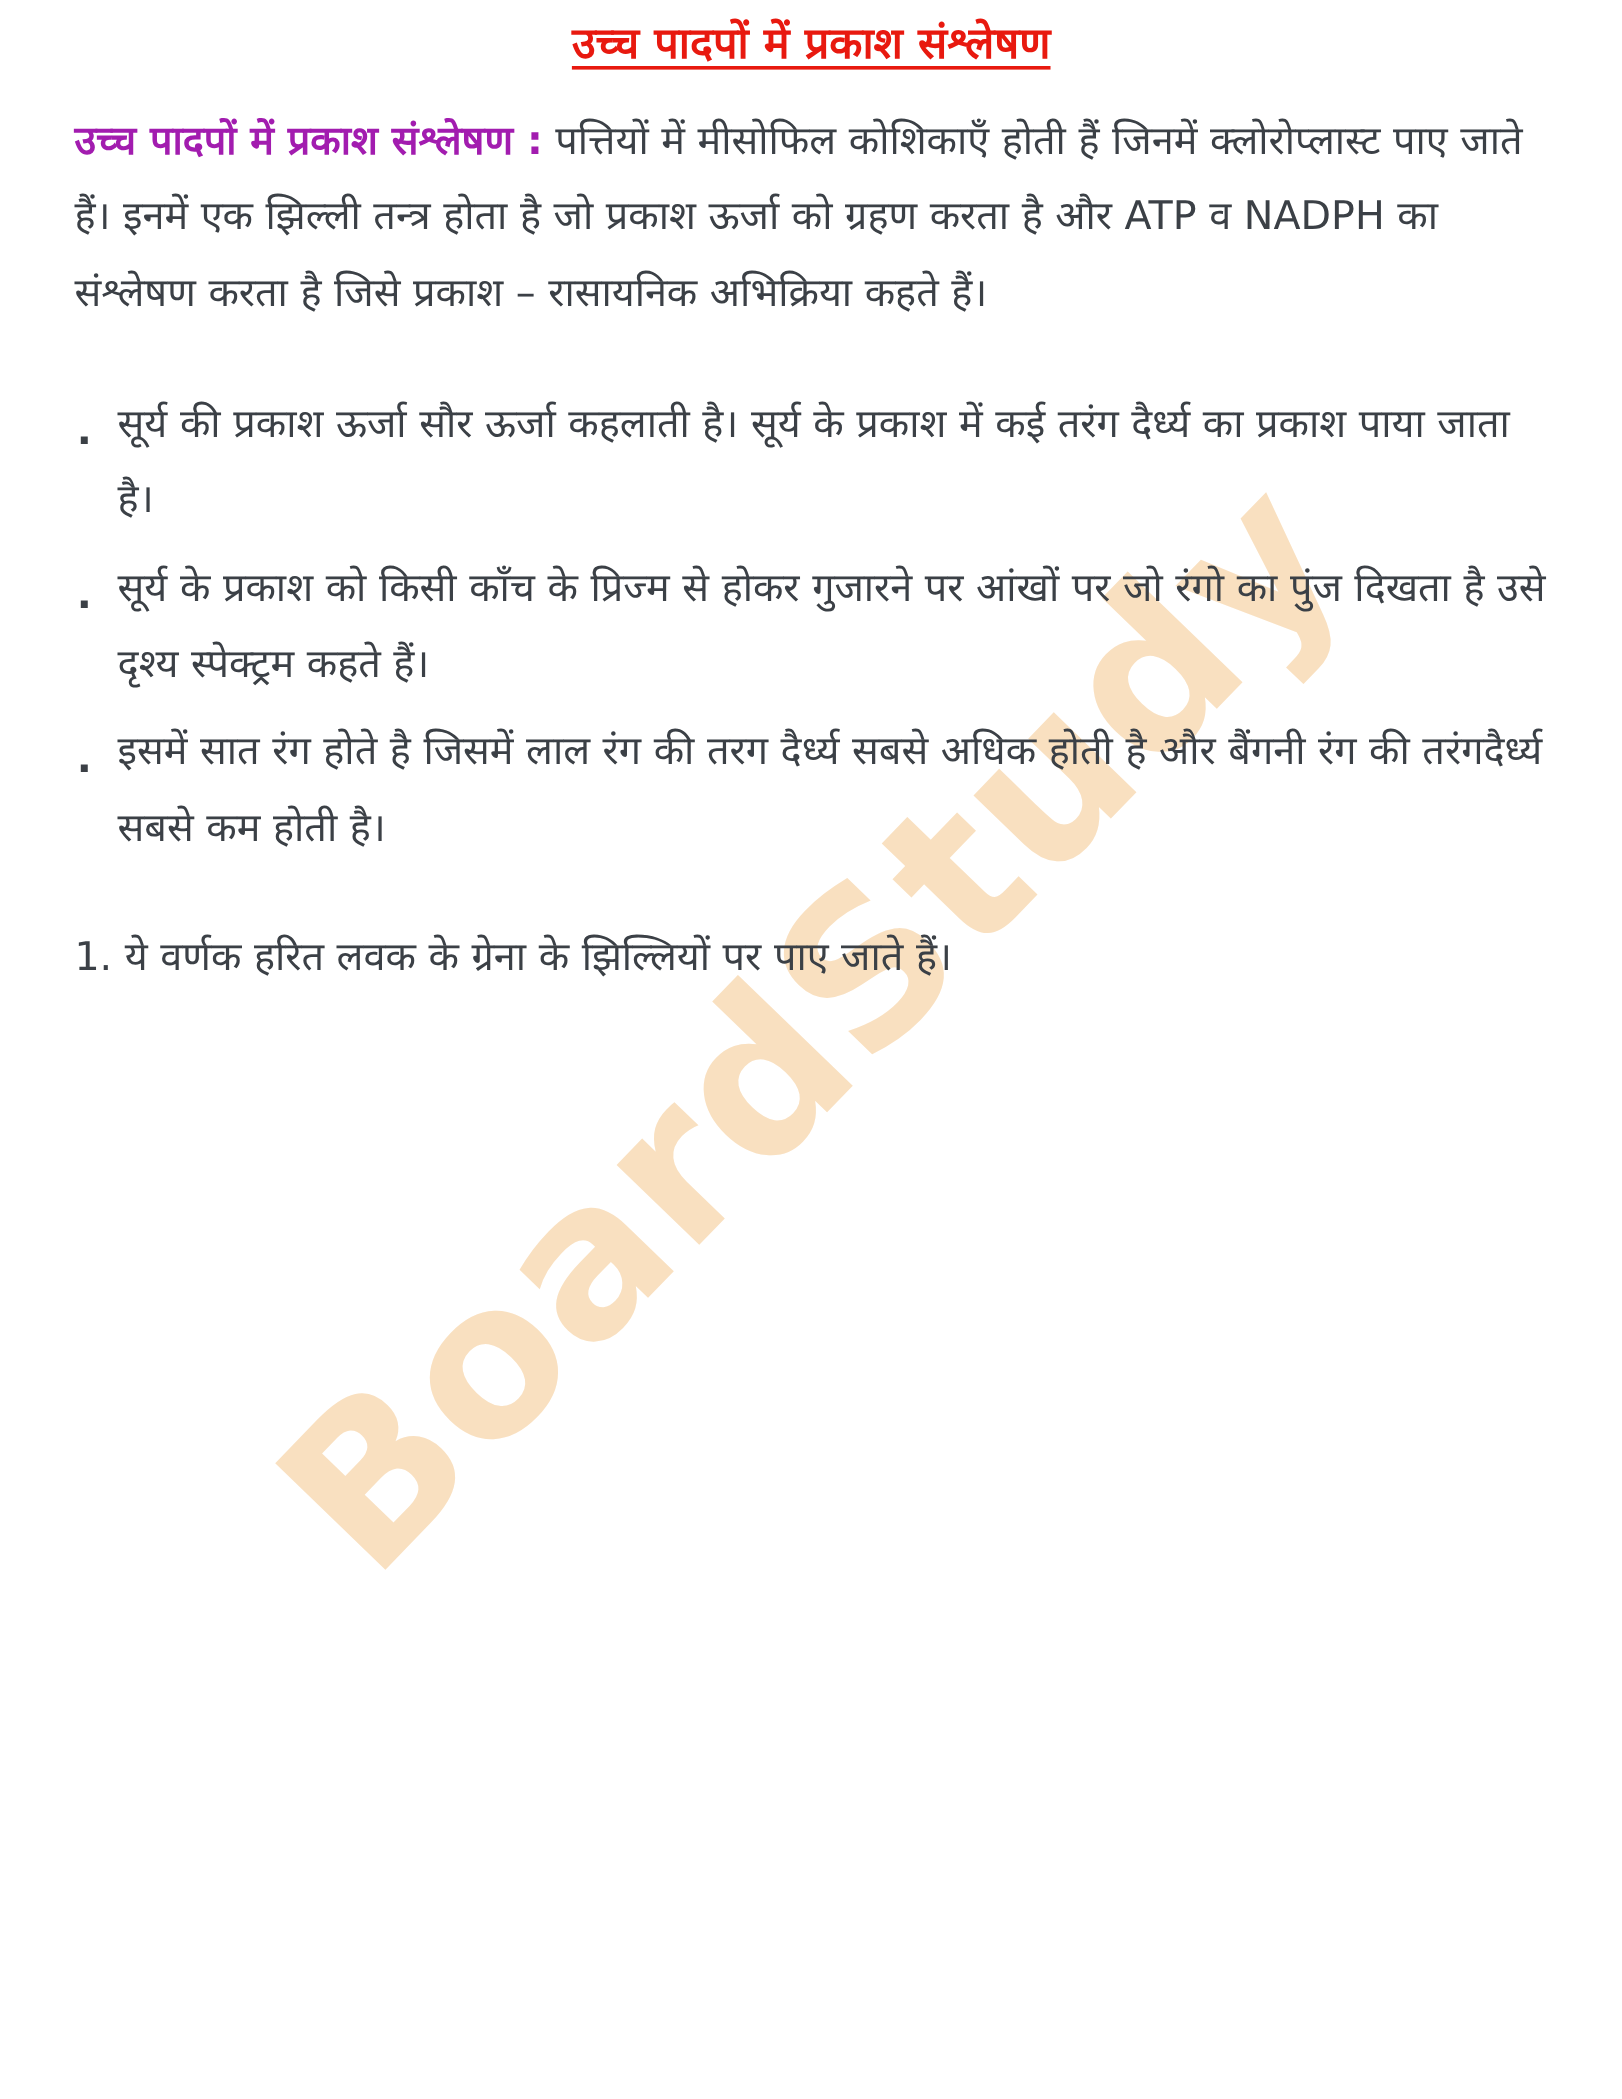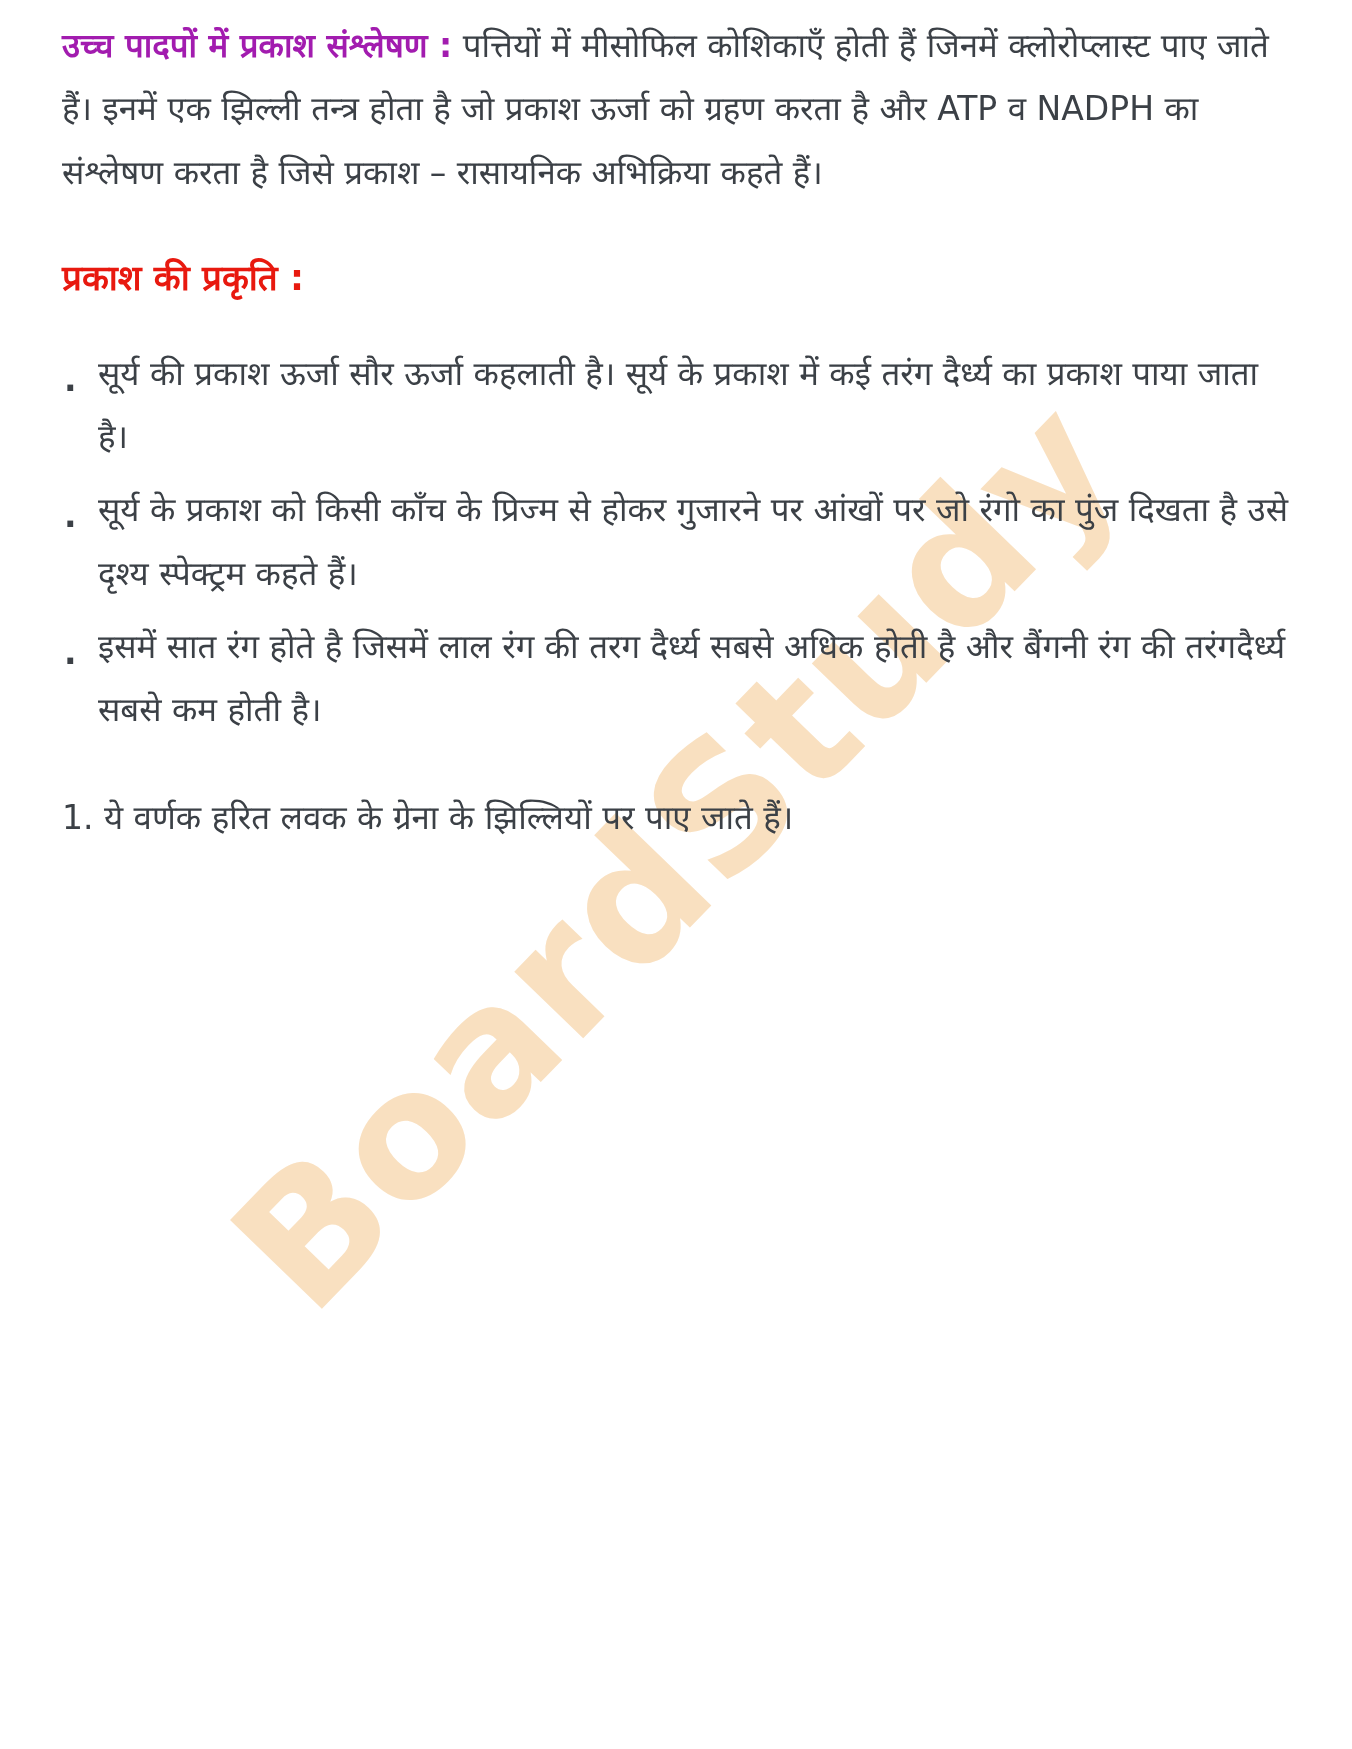--- a/index.html
+++ b/index.html
@@ -90,25 +90,25 @@
 </style>
 </head>
 <body>
 
 <div class="page">
 
   <div class="watermark">BoardStudy</div>
 
   <div class="content">
 
+    <div class="doc-title">उच्च पादपों में प्रकाश संश्लेषण</div>
 
     <p class="para"><span class="red-lead">उच्च पादपों में प्रकाश संश्लेषण :</span> <span>पत्तियों में मीसोफिल कोशिकाएँ होती हैं जिनमें क्लोरोप्लास्ट पाए जाते हैं। इनमें एक झिल्ली तन्त्र होता है जो प्रकाश ऊर्जा को ग्रहण करता है और ATP व NADPH का संश्लेषण करता है जिसे प्रकाश – रासायनिक अभिक्रिया कहते हैं।</span></p>
 
 
-    <div class="section-heading">प्रकाश की प्रकृति :</div>
 
     <ul class="dot-list">
       <li>
         <span class="dot">.</span>
         <span>सूर्य की प्रकाश ऊर्जा सौर ऊर्जा कहलाती है। सूर्य के प्रकाश में कई तरंग दैर्ध्य का प्रकाश पाया जाता है।</span>
       </li>
       <li>
         <span class="dot">.</span>
         <span>सूर्य के प्रकाश को किसी काँच के प्रिज्म से होकर गुजारने पर आंखों पर जो रंगो का पुंज दिखता है उसे दृश्य स्पेक्ट्रम कहते हैं।</span>
       </li>

